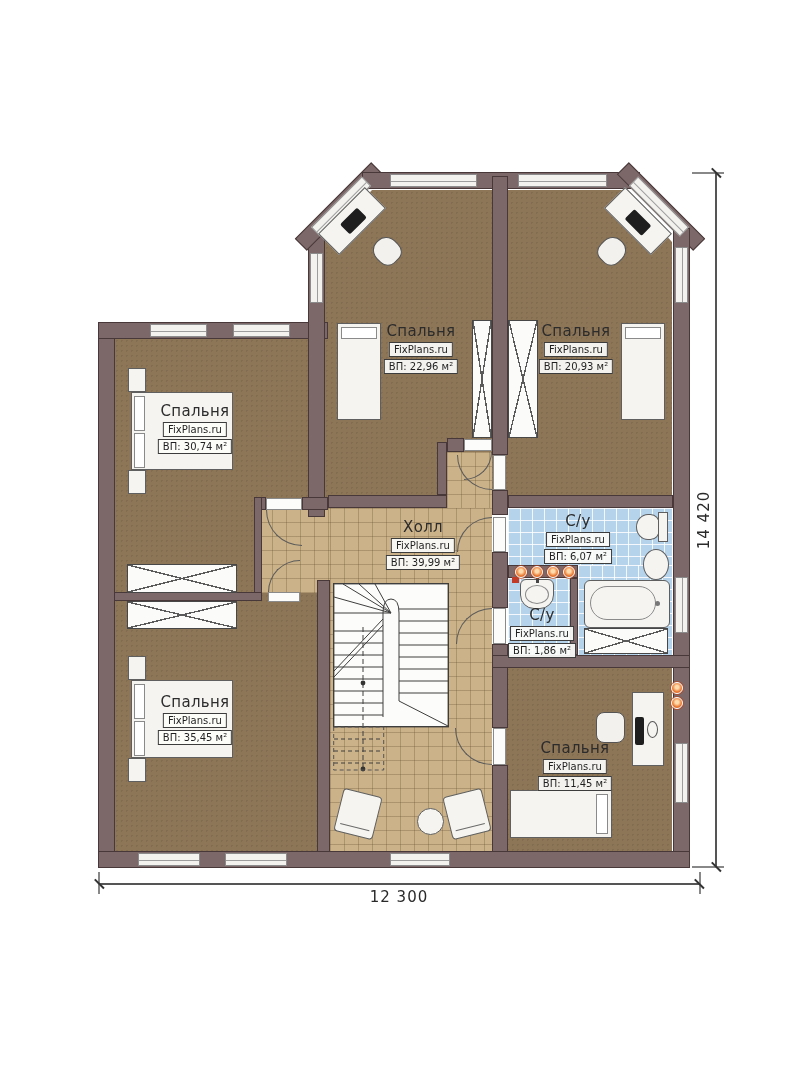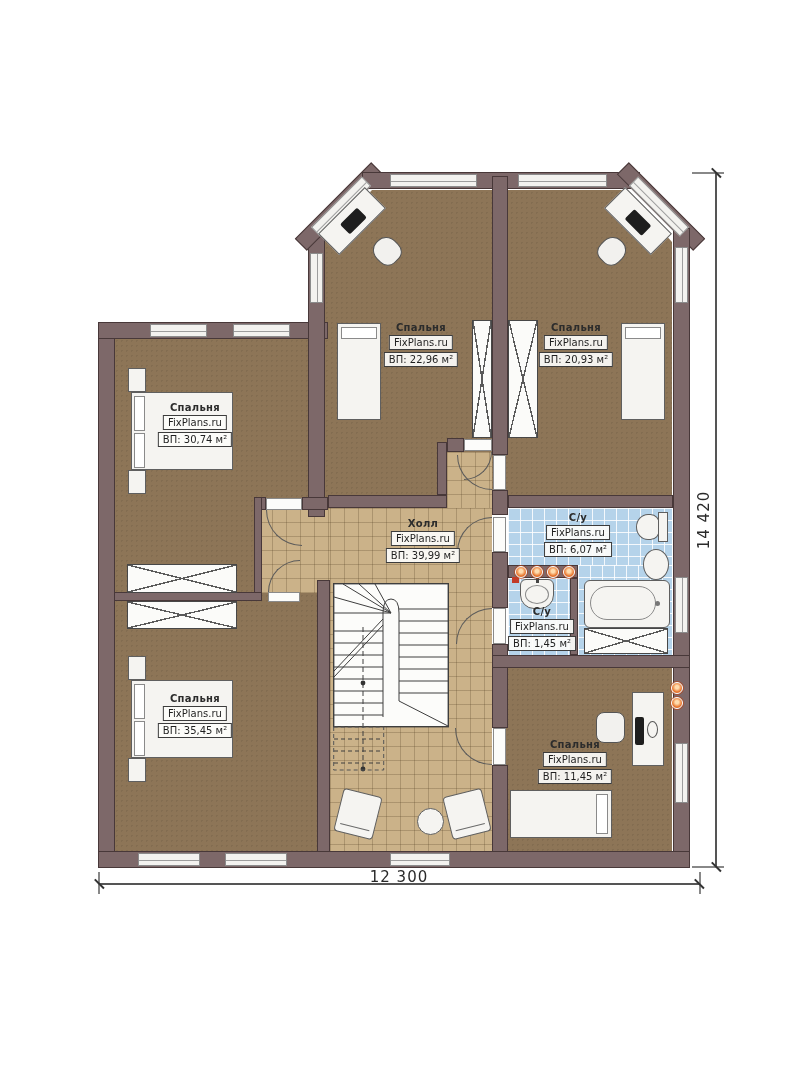--- a/index.html
+++ b/index.html
@@ -48,21 +48,21 @@
   .laptop{position:absolute;background:#1e1e1e;border-radius:2px;z-index:17;}
   .oval{border-radius:50%;}
   .seatline{position:absolute;left:4px;right:4px;bottom:7px;border-top:1.2px solid #6a6a6a;}
   .dot{width:12px;height:12px;border-radius:50%;z-index:18;
        background:radial-gradient(circle at 50% 42%, #ffdcae 0 22%, #e8762e 62%, #c24c1c 100%);
        border:1px solid #fff;box-shadow:0 0 0 1px rgba(180,70,30,.7);}
 
   
   .rlabel{position:absolute;transform:translateX(-50%);display:flex;flex-direction:column;
           align-items:center;gap:2px;z-index:30;}
-  .rname{font-weight:bold;font-size:10px;color:#2c2c2c;letter-spacing:.3px;white-space:nowrap;}
+  .rname{font-weight:normal;font-size:15px;color:#2c2c2c;letter-spacing:.3px;white-space:nowrap;}
   .rbox{font-size:10px;line-height:13px;color:#1f1f1f;background:rgba(252,252,250,0.93);
         border:1.4px solid #3c3c3c;padding:0 4px;white-space:nowrap;}
 
   
   .dline{background:#555;z-index:5;}
   .tick{width:13px;height:1.6px;background:#333;transform:rotate(45deg);z-index:6;}
   .dtext{font-size:15px;color:#2a2a2a;letter-spacing:1px;z-index:6;white-space:nowrap;}
 </style>
 </head>
 <body>
@@ -283,39 +283,39 @@
     <div class="rbox">ВП: 39,99 м²</div>
   </div>
   <div class="rlabel" style="left:578px;top:512px;">
     <div class="rname">С/у</div>
     <div class="rbox">FixPlans.ru</div>
     <div class="rbox">ВП: 6,07 м²</div>
   </div>
   <div class="rlabel" style="left:542px;top:606px;">
     <div class="rname">С/у</div>
     <div class="rbox">FixPlans.ru</div>
-    <div class="rbox">ВП: 1,45 м²</div>
+    <div class="rbox">ВП: 1,86 м²</div>
   </div>
   <div class="rlabel" style="left:195px;top:693px;">
     <div class="rname">Спальня</div>
     <div class="rbox">FixPlans.ru</div>
     <div class="rbox">ВП: 35,45 м²</div>
   </div>
   <div class="rlabel" style="left:575px;top:739px;">
     <div class="rname">Спальня</div>
     <div class="rbox">FixPlans.ru</div>
     <div class="rbox">ВП: 11,45 м²</div>
   </div>
 
   <div class="abs" style="left:98px;top:872px;width:1.5px;height:22px;background:#888;z-index:5;"></div>
   <div class="abs" style="left:699px;top:872px;width:1.5px;height:22px;background:#888;z-index:5;"></div>
   <div class="abs dline" style="left:99px;top:883px;width:601px;height:1.5px;"></div>
   <div class="abs tick" style="left:93px;top:883px;"></div>
   <div class="abs tick" style="left:693px;top:883px;"></div>
-  <div class="abs dtext" style="left:399px;top:868px;transform:translateX(-50%);">12 300</div>
+  <div class="abs dtext" style="left:399px;top:888px;transform:translateX(-50%);">12 300</div>
 
   <div class="abs" style="left:692px;top:172px;width:32px;height:1.5px;background:#888;z-index:5;"></div>
   <div class="abs" style="left:692px;top:866px;width:32px;height:1.5px;background:#888;z-index:5;"></div>
   <div class="abs dline" style="left:715px;top:173px;width:1.5px;height:694px;"></div>
   <div class="abs tick" style="left:710px;top:172px;"></div>
   <div class="abs tick" style="left:710px;top:866px;"></div>
   <div class="abs dtext" style="left:704px;top:520px;transform:translate(-50%,-50%) rotate(-90deg);">14 420</div>
 
 </div>
 

